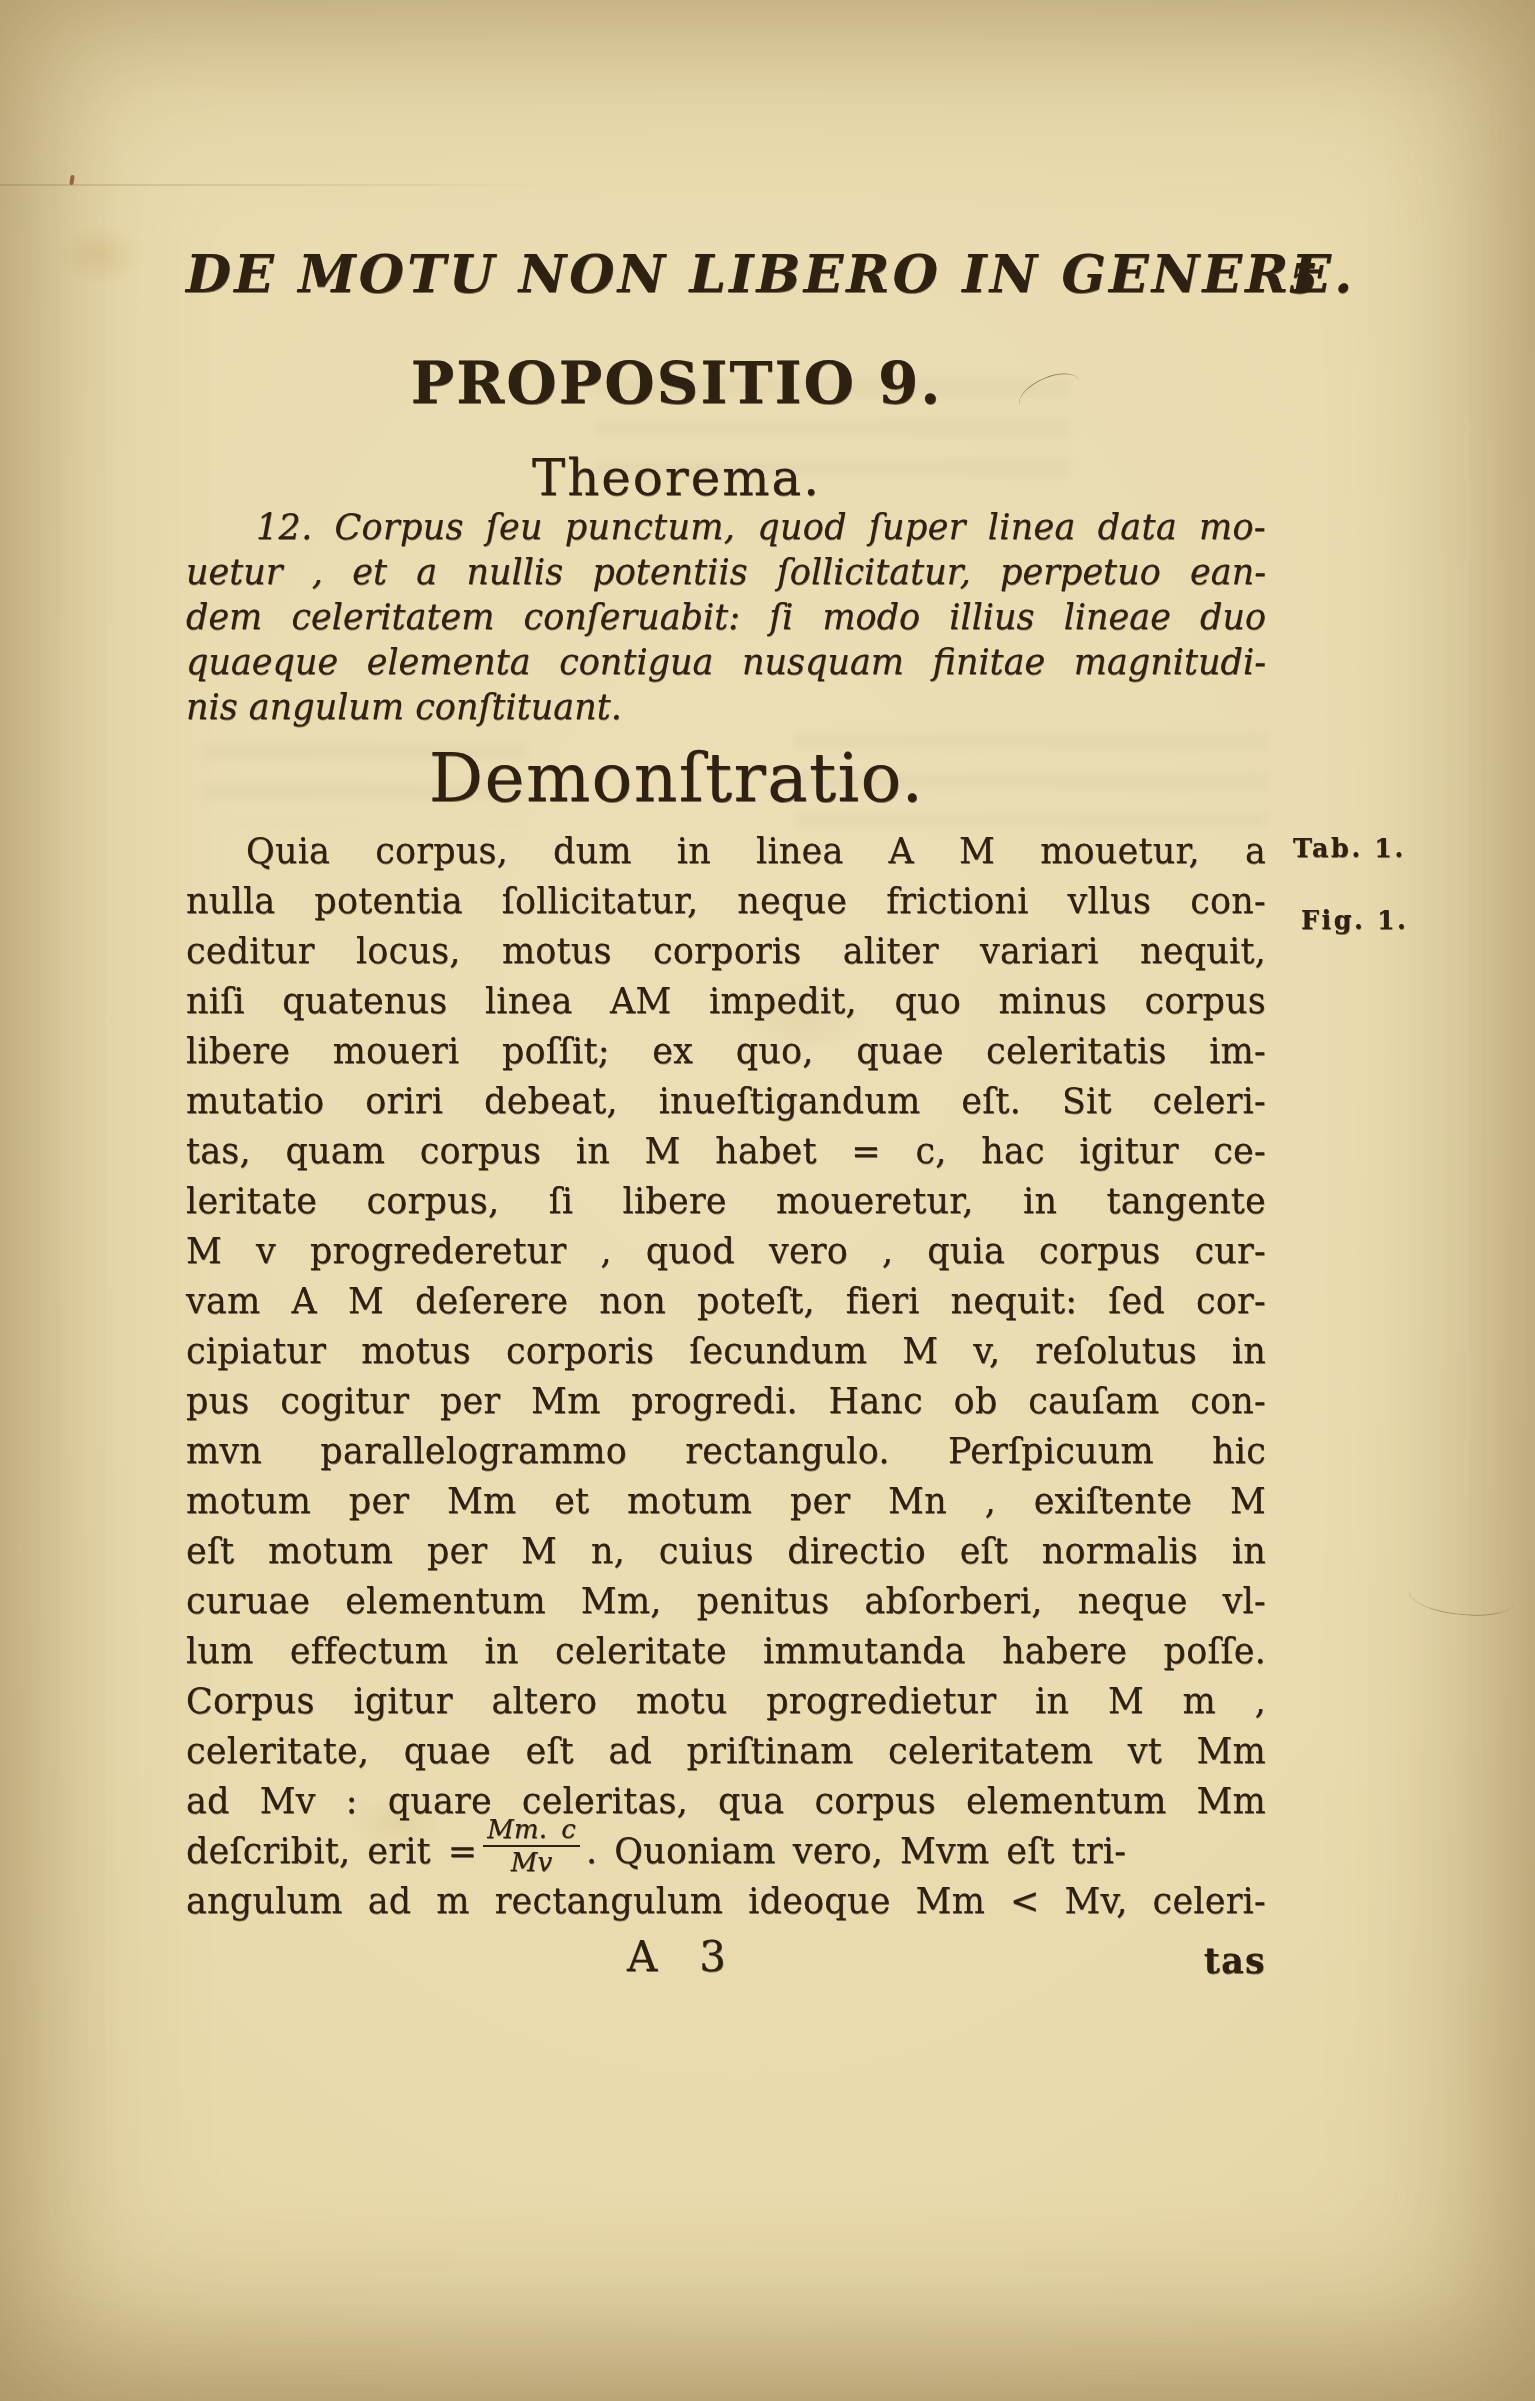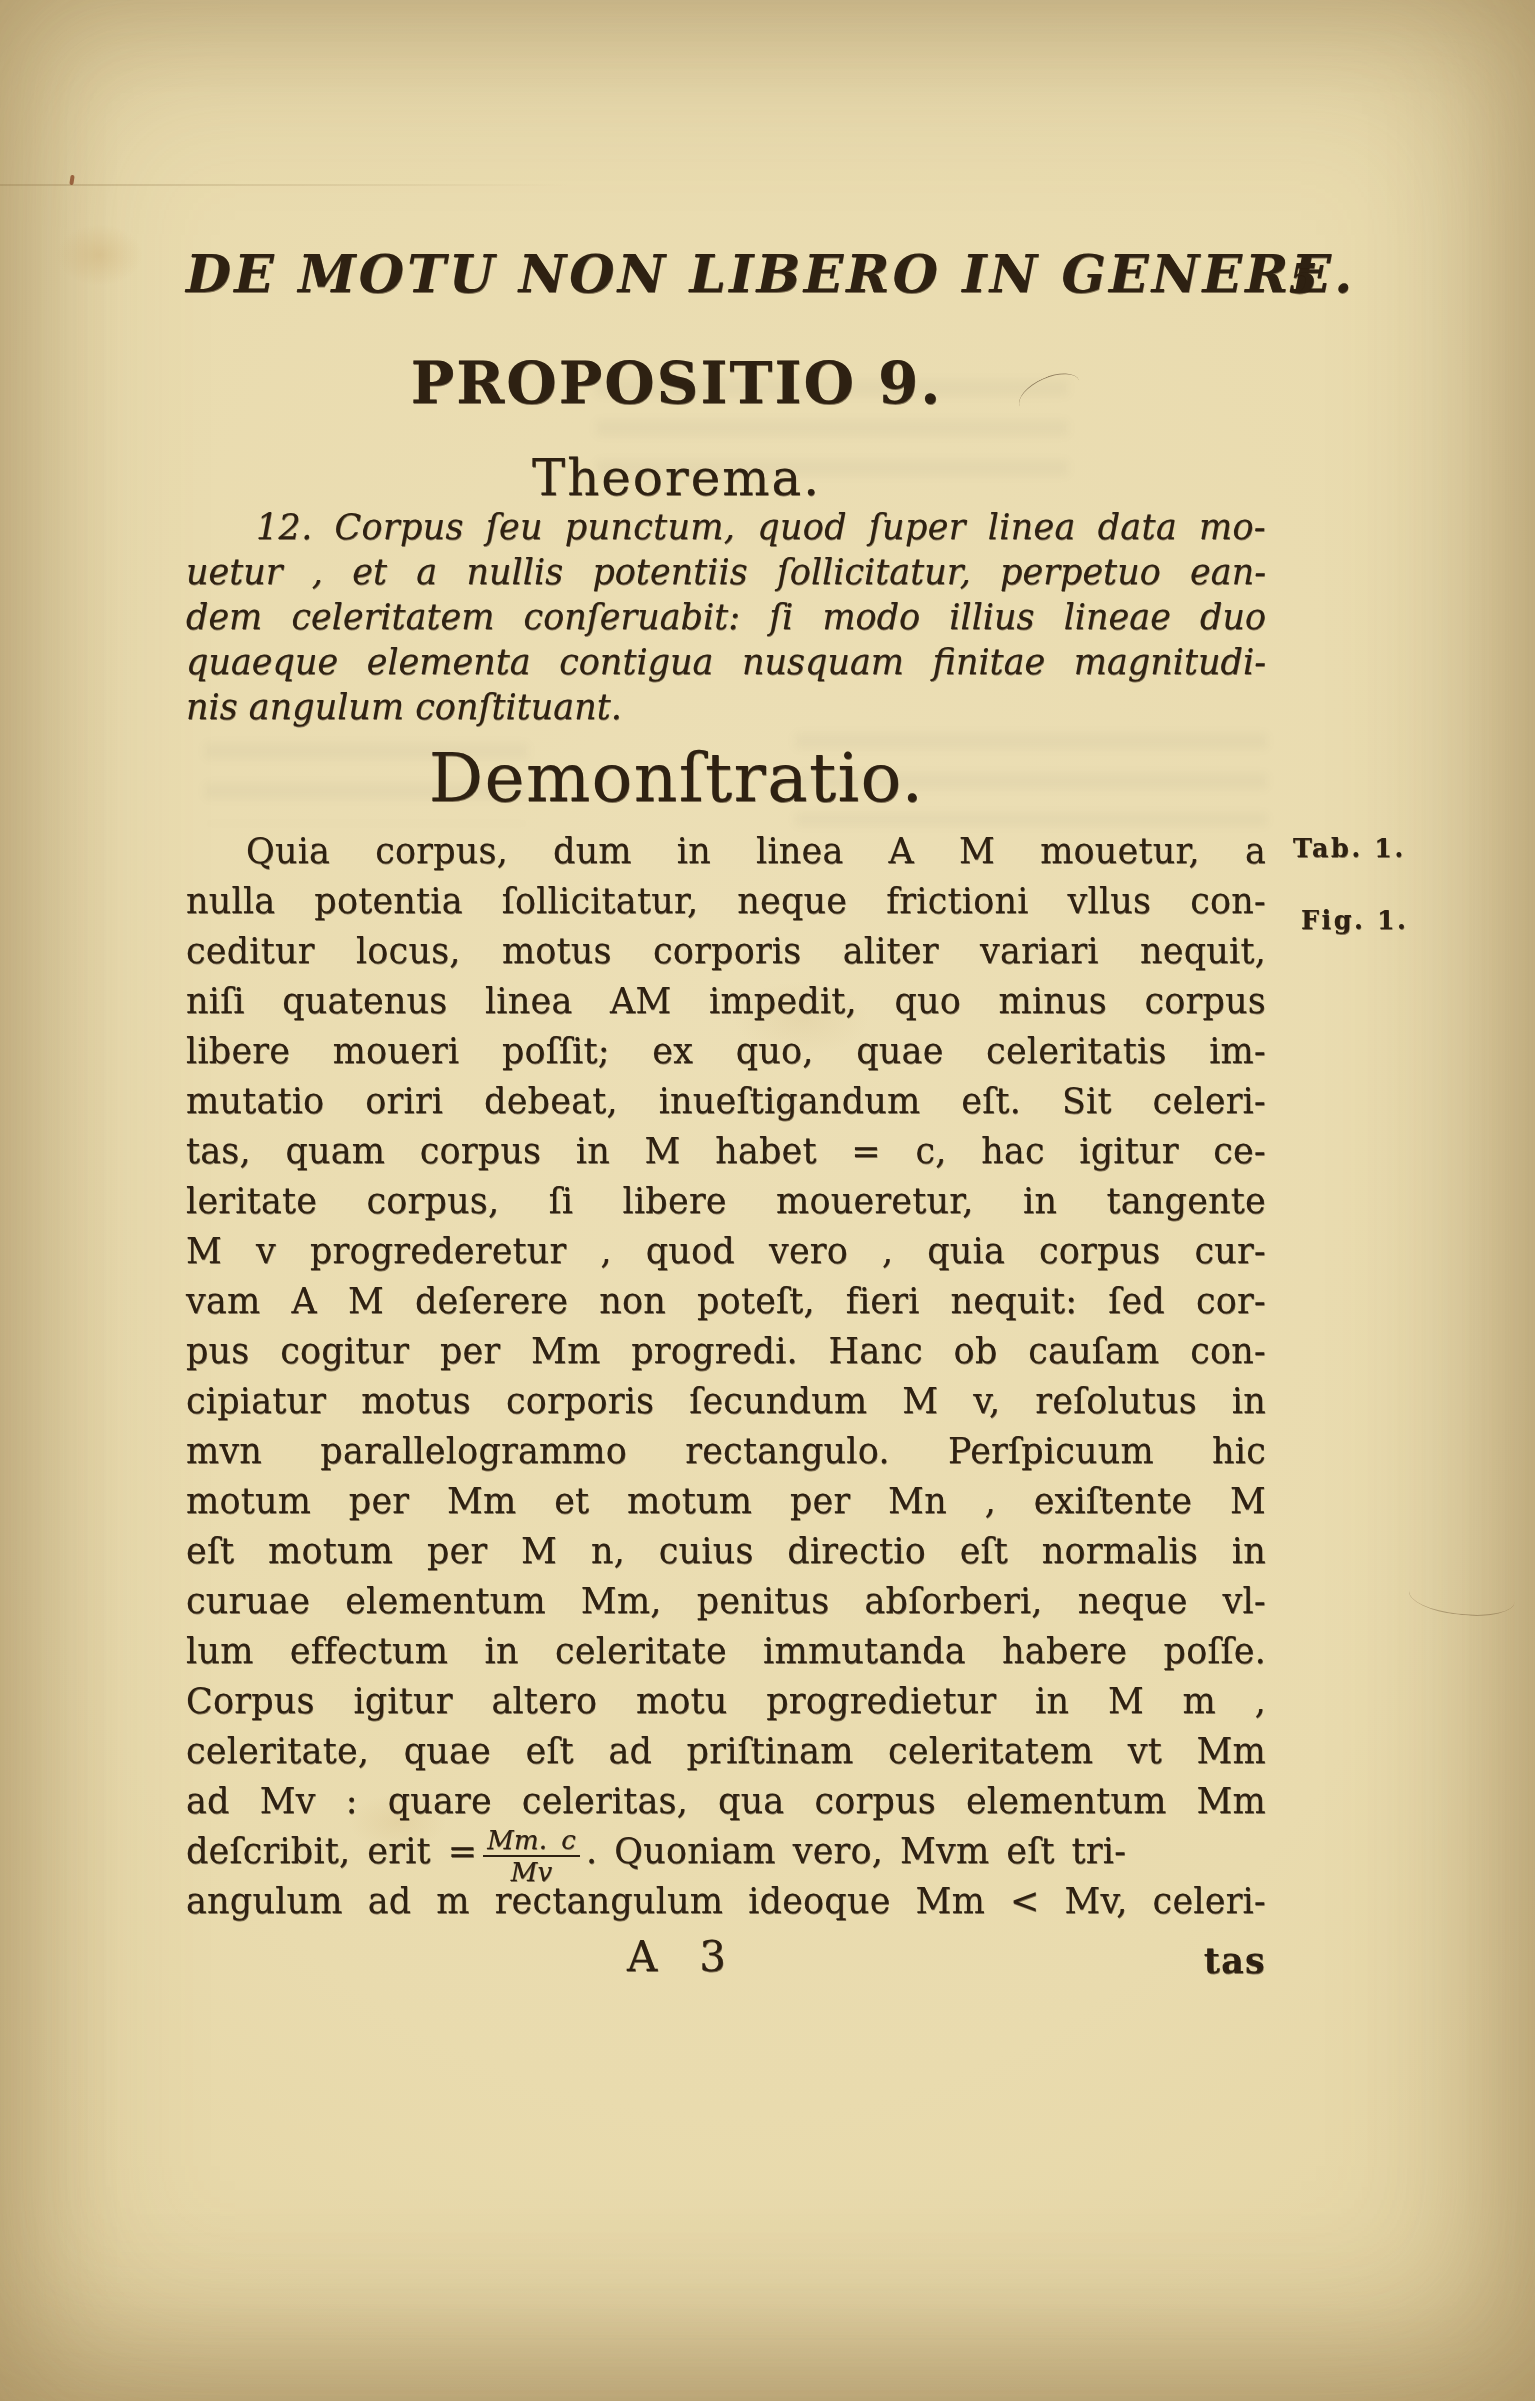--- a/index.html
+++ b/index.html
@@ -61,21 +61,21 @@
 
   
   #body-text{
     position:absolute; left:186px; top:826px; width:1080px;
     font-size:35px; line-height:50px;
     letter-spacing:0.2px;
   }
   #body-text .line{ text-align:justify; text-align-last:justify; height:50px; }
   #body-text .line.first{ padding-left:60px; }
   #formula-line{
-    display:flex; align-items:flex-start; height:50px;
+    display:flex; align-items:flex-end; height:50px;
     word-spacing:5.6px; white-space:nowrap;
   }
   .frac{
     display:inline-flex; flex-direction:column; align-items:center;
     font-size:26px; line-height:1.08; margin:0 6.2px; font-style:italic;
   }
   .frac .num{ padding:0 3.7px; }
   .frac .bar{ width:100%; border-top:2.5px solid #2e2112; margin:1.2px 0; }
   .frac .den{ padding:0 3.7px; }
   #last-line{ text-align:justify; text-align-last:justify; height:50px; }
@@ -171,22 +171,22 @@
     <div class="line first">Quia corpus, dum in linea A M mouetur, a</div>
     <div class="line">nulla potentia ſollicitatur, neque frictioni vllus con-</div>
     <div class="line">ceditur locus, motus corporis aliter variari nequit,</div>
     <div class="line">niſi quatenus linea AM impedit, quo minus corpus</div>
     <div class="line">libere moueri poſſit; ex quo, quae celeritatis im-</div>
     <div class="line">mutatio oriri debeat, inueſtigandum eſt. Sit celeri-</div>
     <div class="line">tas, quam corpus in M habet = c, hac igitur ce-</div>
     <div class="line">leritate corpus, ſi libere moueretur, in tangente</div>
     <div class="line">M v progrederetur , quod vero , quia corpus cur-</div>
     <div class="line">vam A M deſerere non poteſt, fieri nequit: ſed cor-</div>
+    <div class="line">cipiatur motus corporis ſecundum M v, reſolutus in</div>
     <div class="line">pus cogitur per Mm progredi. Hanc ob cauſam con-</div>
-    <div class="line">cipiatur motus corporis ſecundum M v, reſolutus in</div>
     <div class="line">mvn parallelogrammo rectangulo. Perſpicuum hic</div>
     <div class="line">motum per Mm et motum per Mn , exiſtente M</div>
     <div class="line">eſt motum per M n, cuius directio eſt normalis in</div>
     <div class="line">curuae elementum Mm, penitus abſorberi, neque vl-</div>
     <div class="line">lum effectum in celeritate immutanda habere poſſe.</div>
     <div class="line">Corpus igitur altero motu progredietur in M m ,</div>
     <div class="line">celeritate, quae eſt ad priſtinam celeritatem vt Mm</div>
     <div class="line">ad Mv : quare celeritas, qua corpus elementum Mm</div>
 
     <div id="formula-line">

